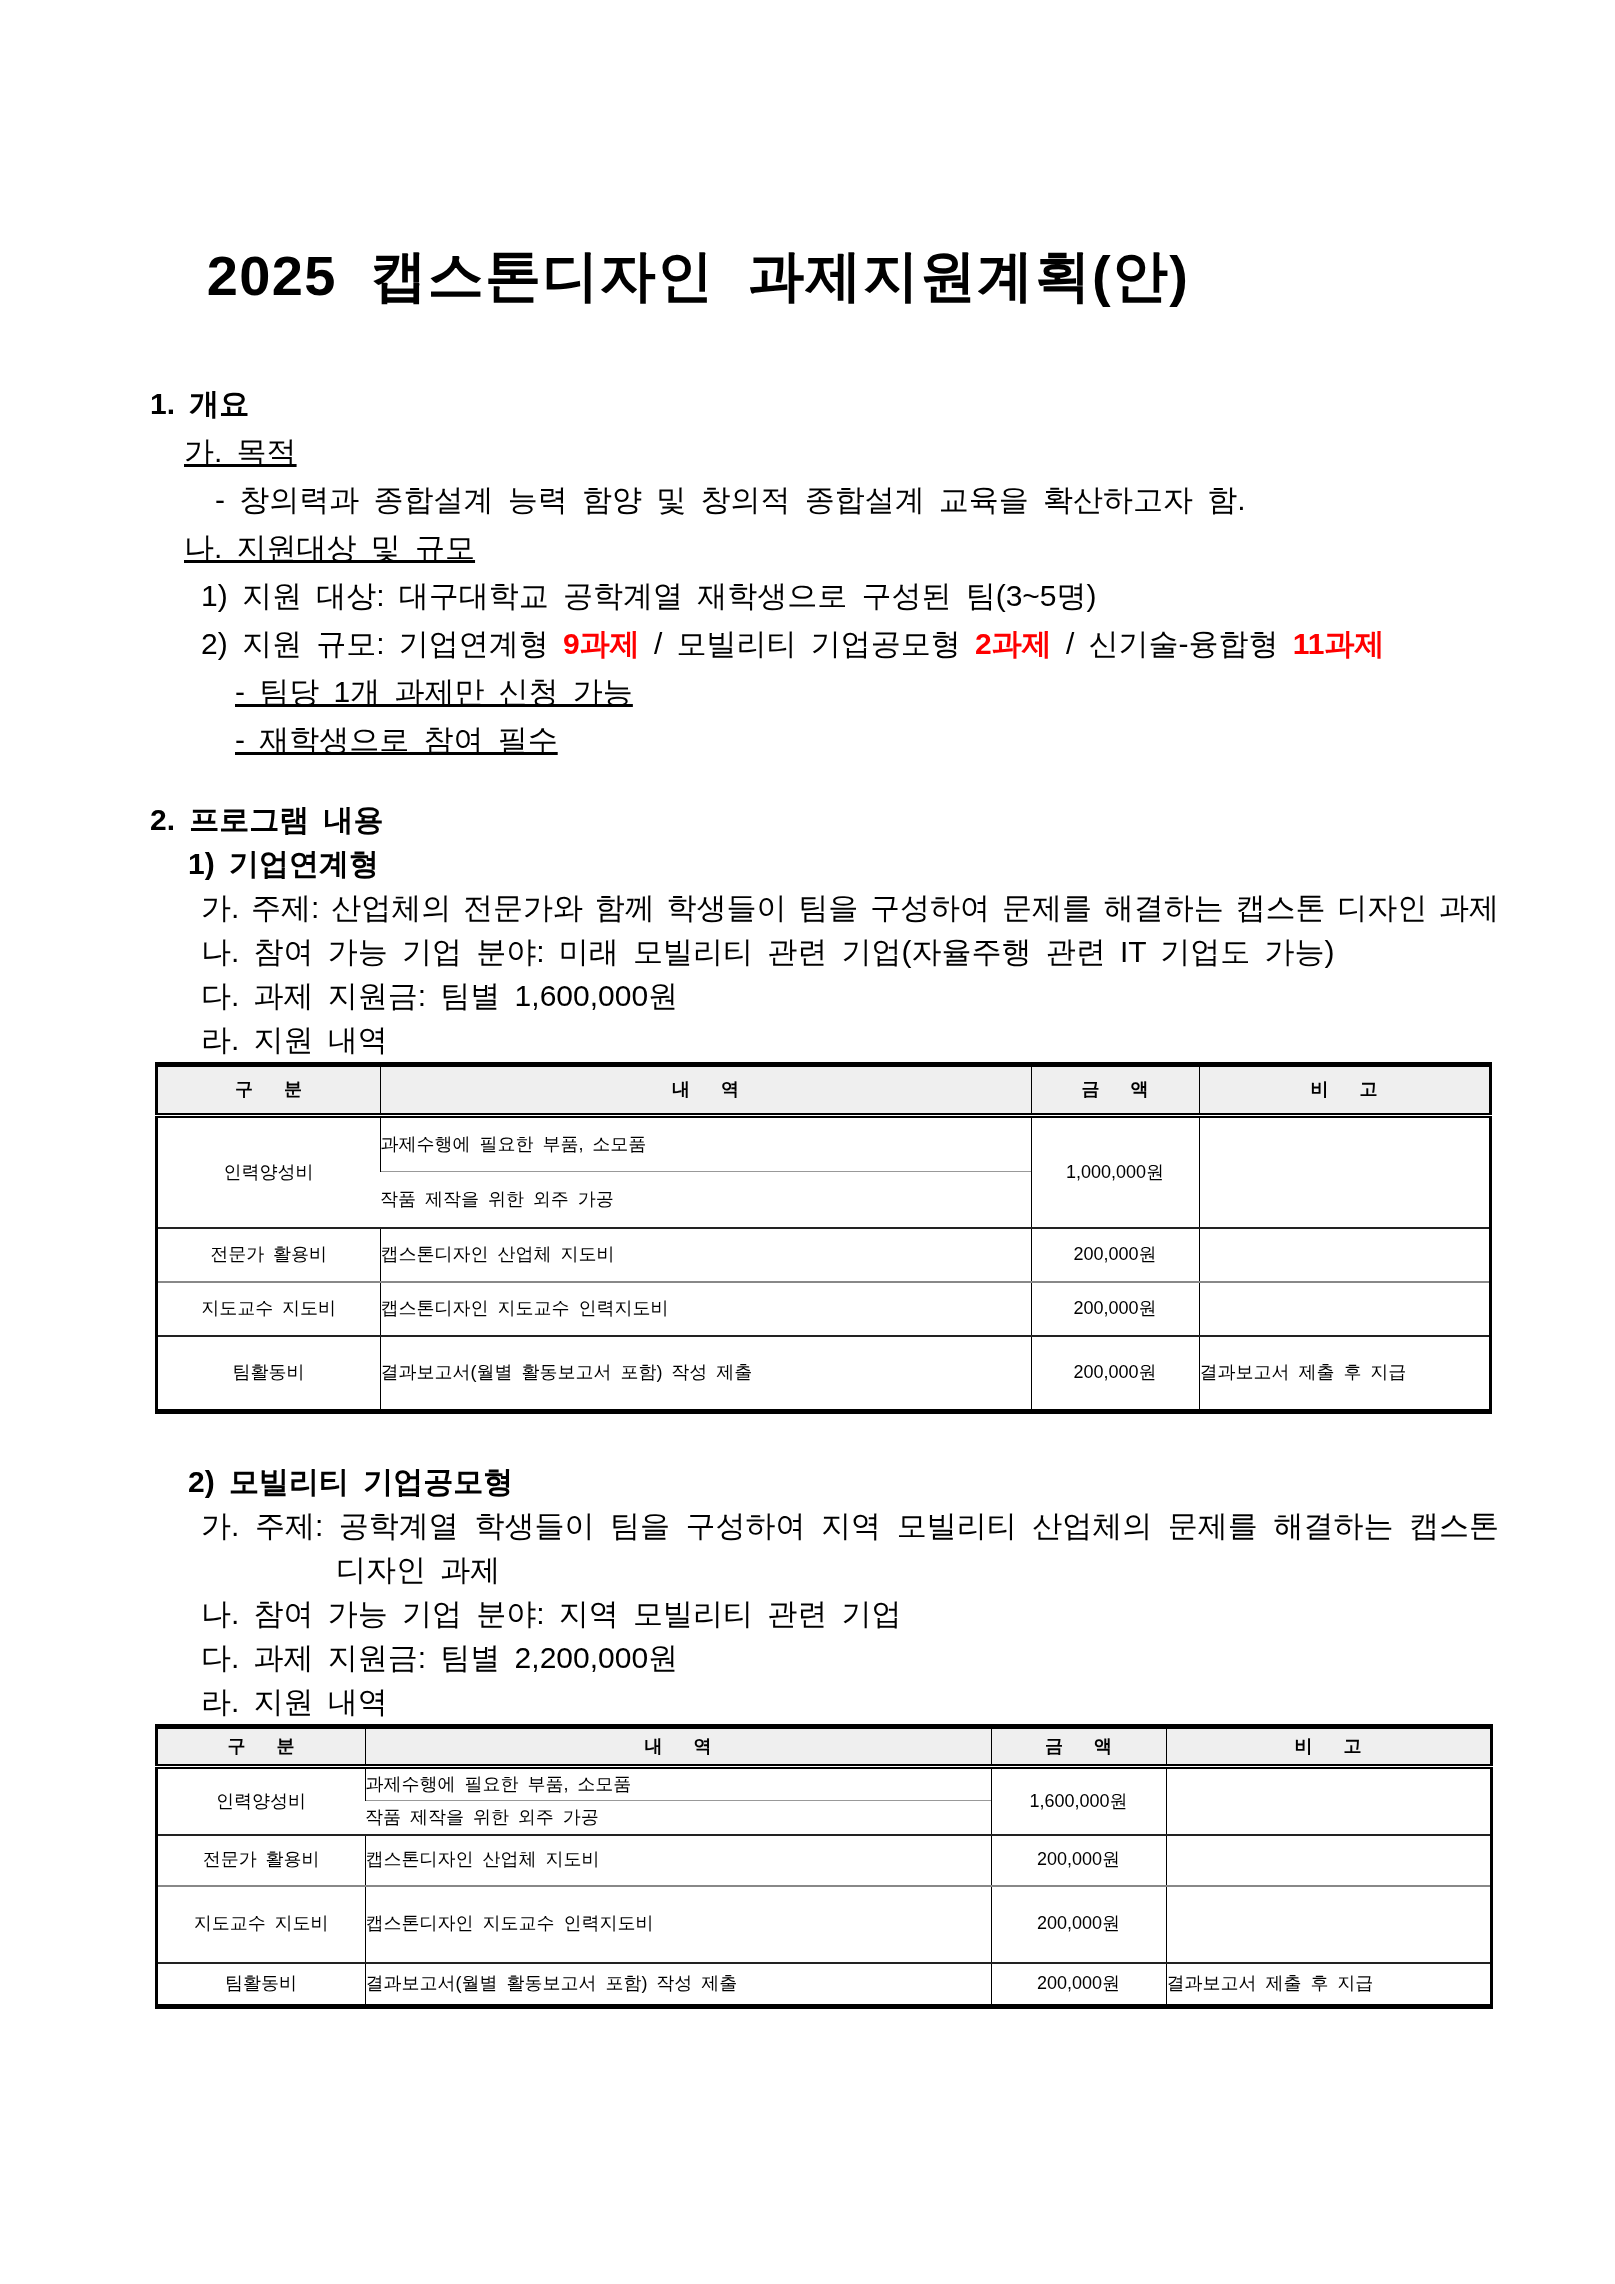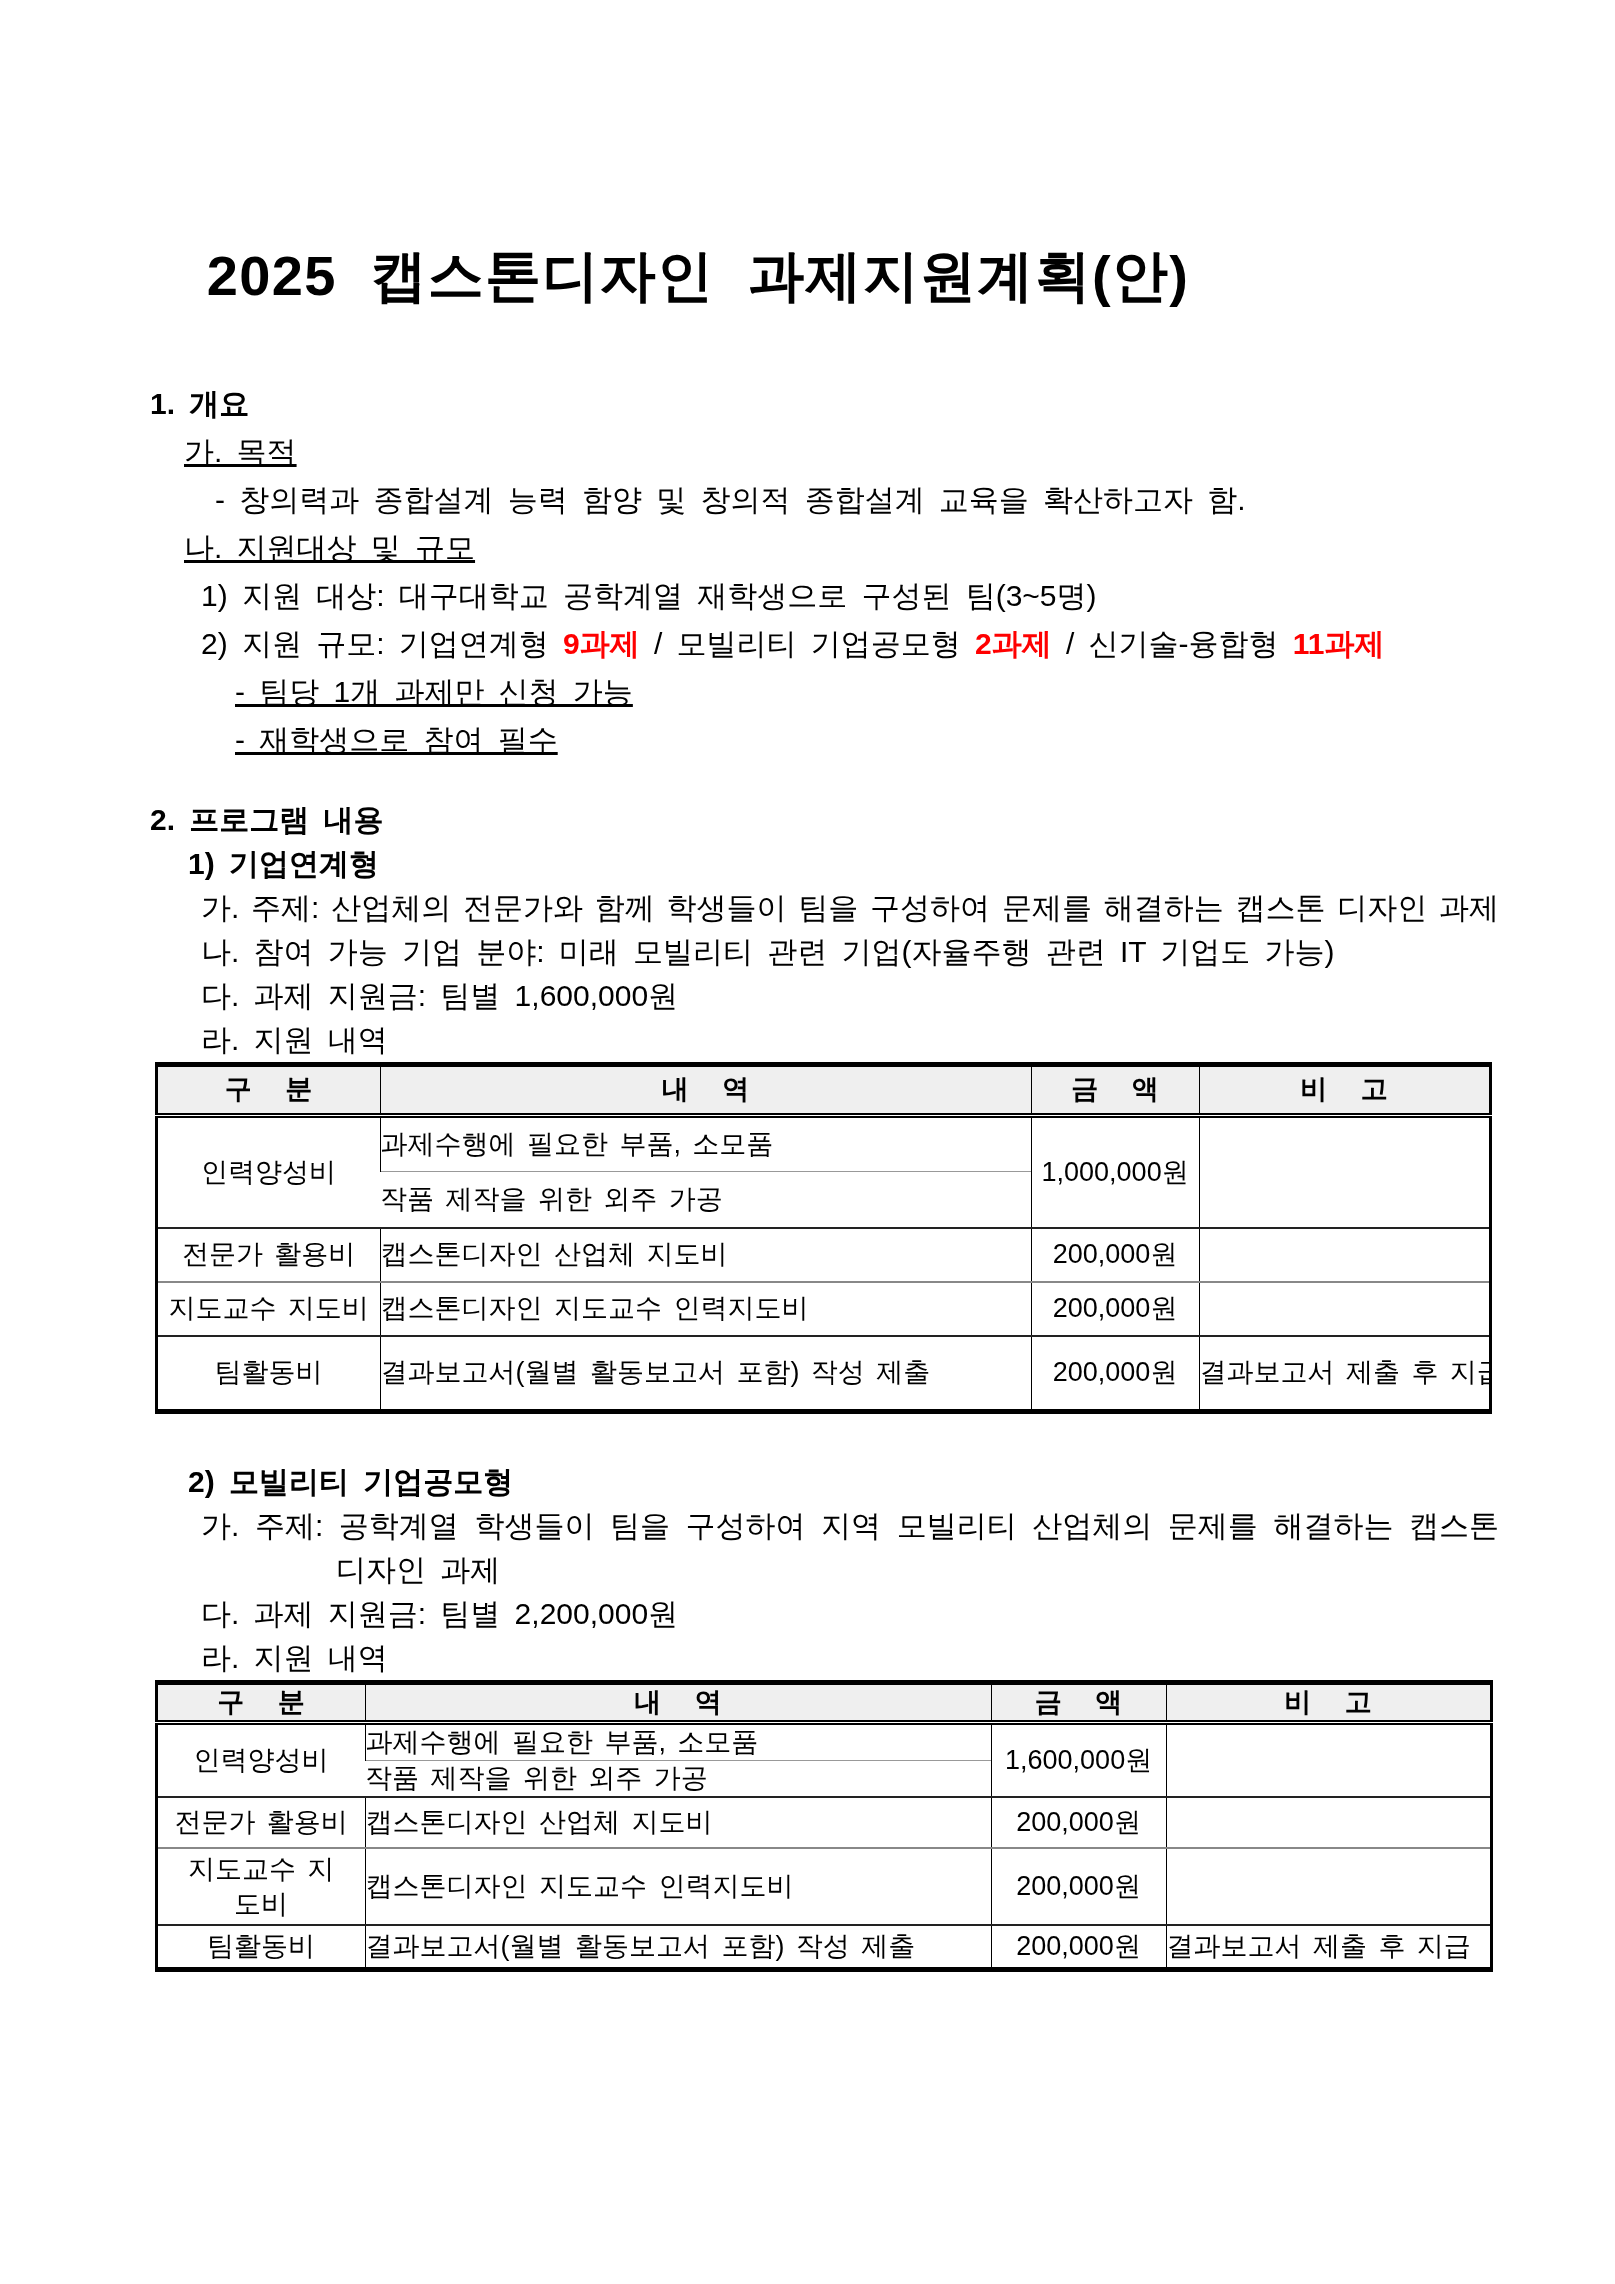--- a/index.html
+++ b/index.html
@@ -40,21 +40,21 @@
 
   table.t {
     border-collapse:collapse; table-layout:fixed;
     margin-left:4.6px; width:1335px;
     border:3.3px solid #000; border-top-width:5.9px; border-bottom-width:5.2px;
     background:#fff;
   }
   .t th, .t td {
     border-left:1.3px solid #000;
     padding:0; overflow:hidden;
-    font-size:27px; line-height:1.3;
+    font-size:18px; line-height:1.3;
     vertical-align:middle; word-spacing:3.9px;
   }
   .t th:first-child, .t td:first-child { border-left:0; }
   .t thead th {
     background:#efefef; font-weight:bold;
     border-bottom:5.2px double #000;
     word-spacing:26px; text-align:center;
   }
   .cat  { text-align:center; }
   .desc { text-align:left; padding-left:14.3px; }
@@ -147,20 +147,21 @@
             <td class="desc">결과보고서(월별 활동보고서 포함) 작성 제출</td>
             <td class="amt">200,000원</td>
             <td class="note">결과보고서 제출 후 지급</td>
           </tr>
         </tbody>
       </table>
 
       <div class="line bold ind-ph mt-p2">2) 모빌리티 기업공모형</div>
       <div class="line ind-num just">가. 주제: 공학계열 학생들이 팀을 구성하여 지역 모빌리티 산업체의 문제를 해결하는 캡스톤</div>
       <div class="line ind-cont">디자인 과제</div>
+      <div class="line ind-num">나. 참여 가능 기업 분야: 지역 모빌리티 관련 기업</div>
       <div class="line ind-num">다. 과제 지원금: 팀별 2,200,000원</div>
       <div class="line ind-num">라. 지원 내역</div>
 
       <table class="t t2">
         <colgroup>
           <col style="width:209px">
             <col style="width:626px">
             <col style="width:175px">
             <col style="width:325px">
         </colgroup>

